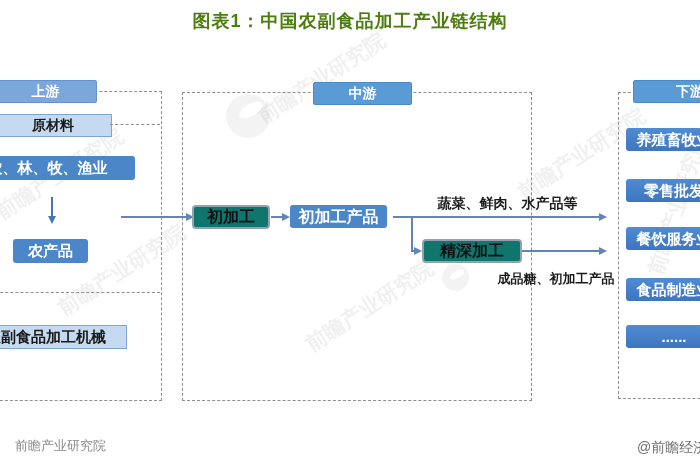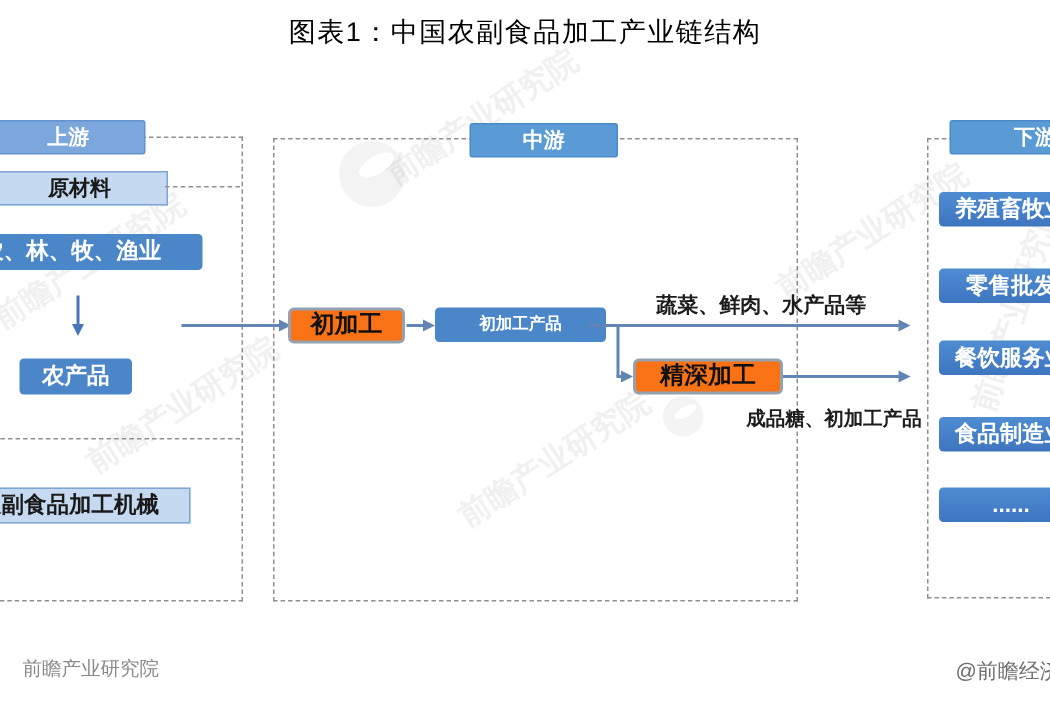--- a/index.html
+++ b/index.html
@@ -4,42 +4,42 @@
 <style>
   html,body{margin:0;padding:0;}
   body{
     width:700px;height:470px;overflow:hidden;background:#ffffff;
     font-family:"Liberation Sans","DejaVu Sans",sans-serif;
     position:relative;
   }
   .abs{position:absolute;}
   .title{
     left:0;right:0;top:9px;text-align:center;
-    font-size:18px;font-weight:normal;color:#000000;letter-spacing:1px;
+    font-size:18px;font-weight:bold;color:#4d7c0f;letter-spacing:1px;
   }
   
   .frame{border:1px dashed #8f8f8f;}
   .dash-h{border-top:1px dashed #8f8f8f;height:0;}
   
   .hdr{
     color:#fff;font-weight:bold;font-size:14px;text-align:center;
     line-height:21px;border-radius:2px;
   }
   .hdr-up{background:#7BA7DC;border:1px solid #6394CF;}
   .hdr-mid{background:#5B9BD5;border:1px solid #4A8AC8;}
   .bluebox{
     background:#4B86C8;color:#fff;font-weight:bold;text-align:center;
     border-radius:3px;white-space:nowrap;overflow:hidden;
   }
   .lightbox{
     background:#C5DAF1;border:1px solid #7FA5D4;color:#1a1a1a;
     font-weight:bold;text-align:center;white-space:nowrap;overflow:hidden;
   }
   .whitebox{
-    background:#f97316;border:2px solid #94A2B0;border-radius:4px;
+    background:#0f766e;border:2px solid #94A2B0;border-radius:4px;
     color:#111;font-weight:bold;text-align:center;white-space:nowrap;
   }
   .dsbox{
     background:linear-gradient(#4E8CD2,#3E75BF);color:#fff;font-weight:bold;
     font-size:15px;text-align:center;line-height:23px;border-radius:3px;
     white-space:nowrap;overflow:hidden;
   }
   .hline{height:2px;background:#6285B5;}
   .vline{width:2px;background:#6285B5;}
   .arr-r{width:0;height:0;border-left:8px solid #6285B5;
@@ -117,21 +117,21 @@
   <span>中游</span>
 </div>
 
 <div class="abs whitebox" style="left:192px;top:205px;width:74px;height:20px;line-height:20px;font-size:16px;">
   <span>初加工</span>
 </div>
 
 <div class="abs hline" style="left:271px;top:216px;width:12px;"></div>
 <div class="abs arr-r" style="left:282px;top:213px;"></div>
 
-<div class="abs bluebox" style="left:290px;top:205px;width:114px;height:23px;line-height:23px;font-size:11px;">
+<div class="abs bluebox" style="left:290px;top:205px;width:97px;height:23px;line-height:23px;font-size:16px;">
   <span>初加工产品</span>
 </div>
 
 <div class="abs flowlabel" style="left:400px;top:195px;width:215px;font-size:14px;">蔬菜、鲜肉、水产品等</div>
 
 <div class="abs hline" style="left:393px;top:216px;width:207px;"></div>
 <div class="abs arr-r" style="left:599px;top:213px;"></div>
 
 <div class="abs vline" style="left:411px;top:216px;height:35px;"></div>
 <div class="abs hline" style="left:411px;top:250px;width:4px;"></div>

